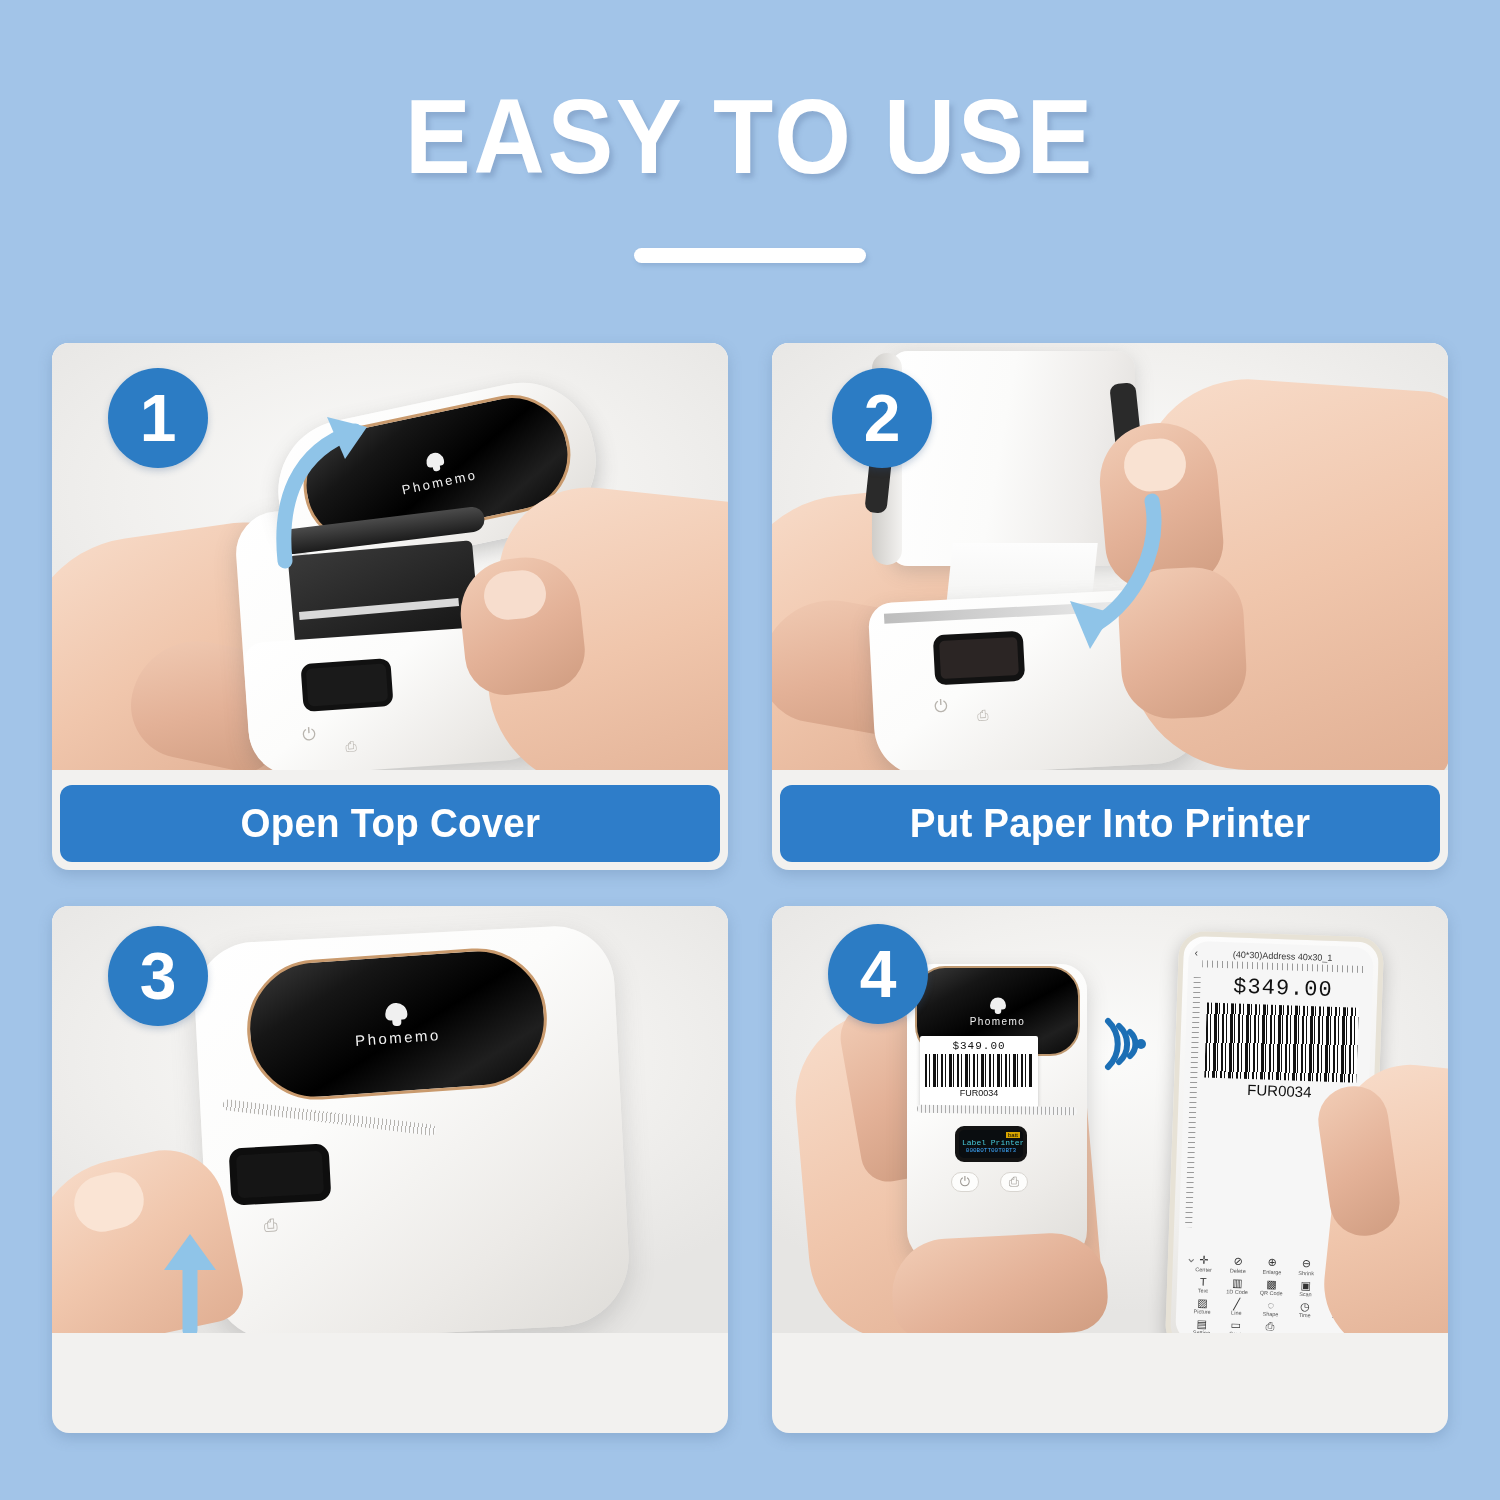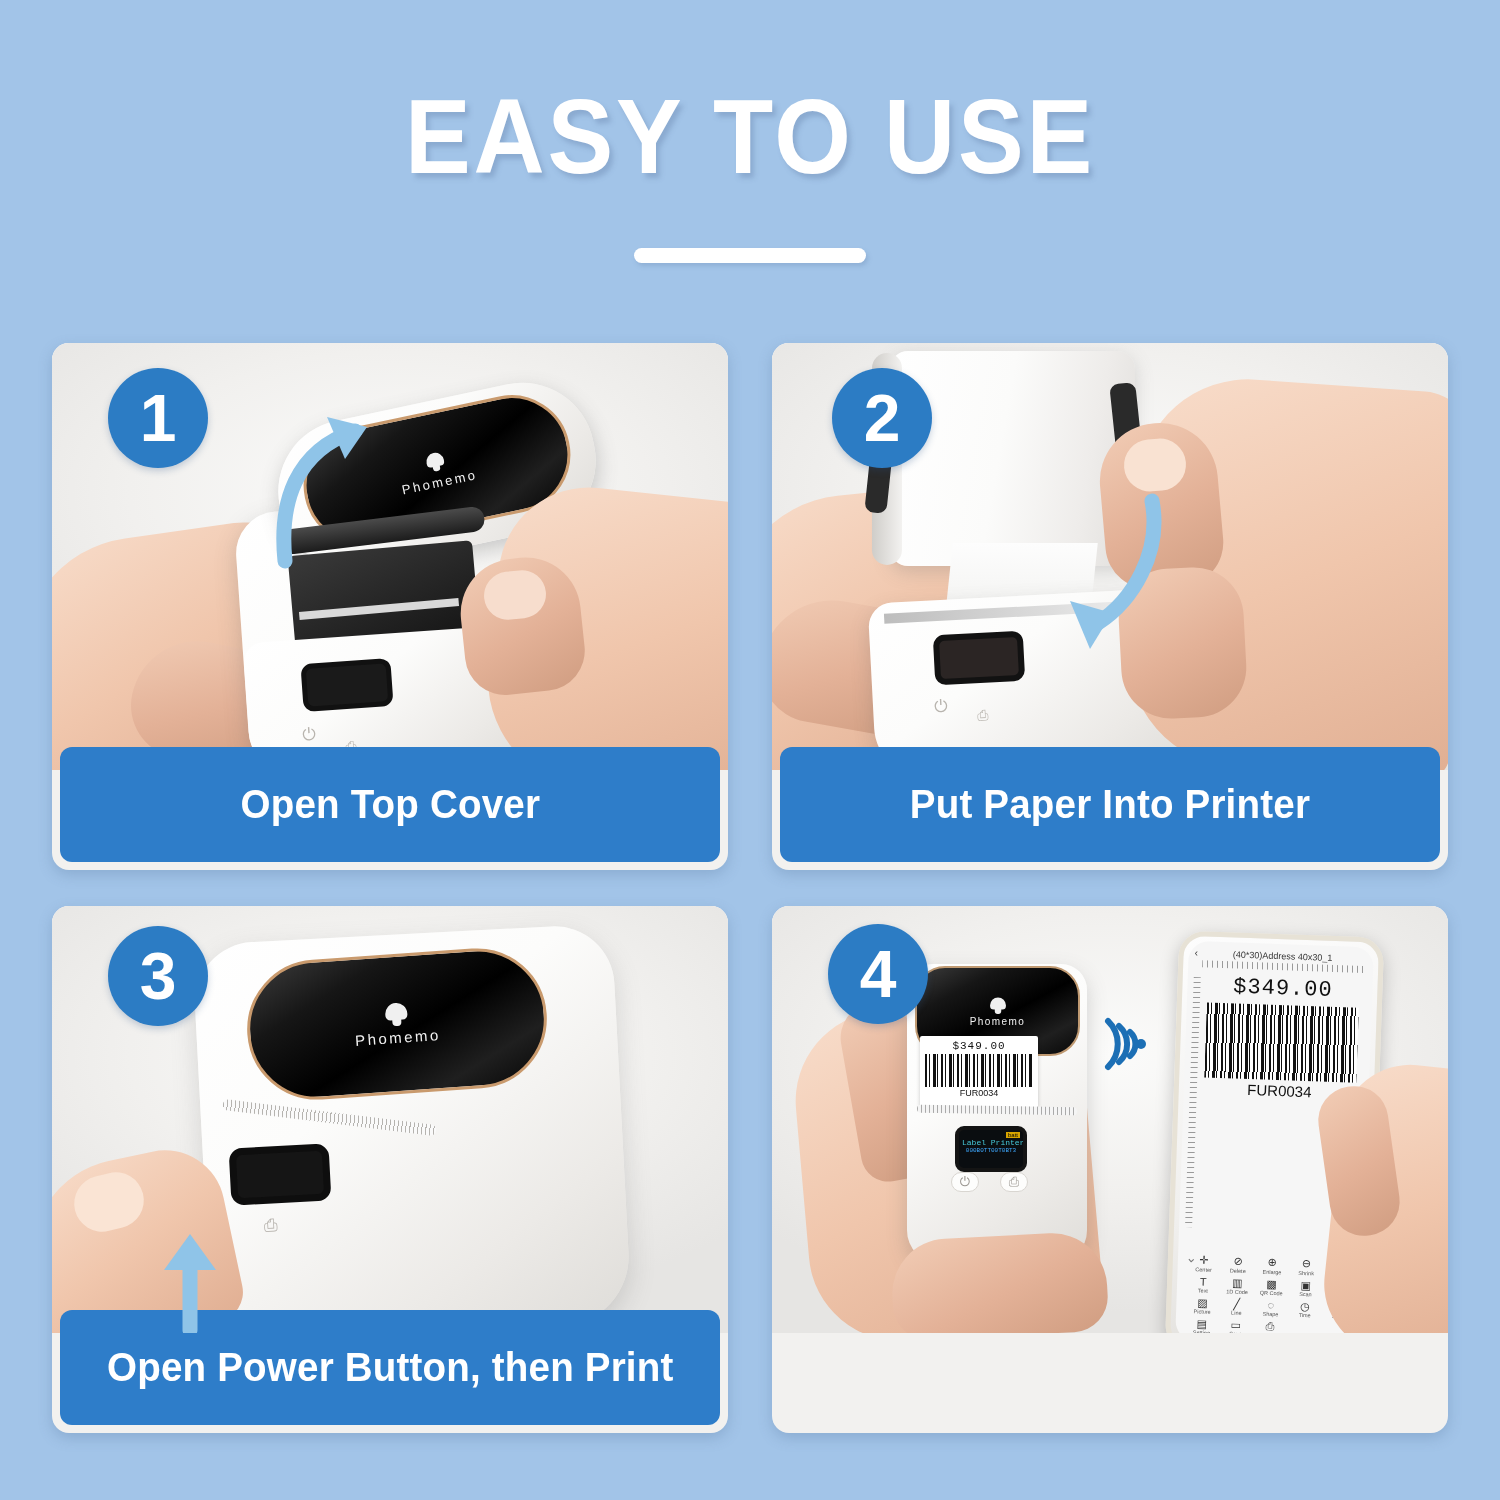--- a/index.html
+++ b/index.html
@@ -56,21 +56,21 @@
     background: #f4f3f1;
   }
   .photo-bg {
     position: absolute; inset: 0;
     background:
       radial-gradient(ellipse 70% 60% at 50% 35%, #fbfbfa 0%, #f1f0ee 55%, #e6e5e3 100%);
   }
   .caption {
     position: absolute;
     left: 8px; right: 8px; bottom: 8px;
-    height: 115px;
+    height: 77px;
     background: #2e7dc9;
     border-radius: 12px;
     display: flex; align-items: center; justify-content: center;
     color: #ffffff;
     font-size: 41px;
     font-weight: 700;
     letter-spacing: 0.2px;
     transform-origin: center;
   }
   .caption span { transform: scaleX(0.94); display: inline-block; white-space: nowrap; }
@@ -301,23 +301,20 @@
       <svg class="arrow" style="left:96px;top:320px;" width="90" height="110" viewBox="0 0 90 110">
         <path d="M42 104 L42 38" stroke="#8fc4e8" stroke-width="15" fill="none" stroke-linecap="round"></path>
         <path d="M16 44 L42 8 L68 44 Z" fill="#8fc4e8"></path>
       </svg>
     </div>
 
     <div class="badge b3">
       <span>3</span>
     </div>
 
-    <div class="caption">
-      <span>Open Power Button, then Print</span>
-    </div>
   </div>
 
   <div class="card">
     <div class="photo">
       <div class="photo-bg"></div>
 
       <div class="skin" style="position:absolute;left:30px;top:100px;width:290px;height:330px;border-radius:90px 40px 60px 90px;transform:rotate(-5deg);"></div>
       <div class="skin-d" style="position:absolute;left:78px;top:95px;width:72px;height:180px;border-radius:40px 40px 30px 30px;transform:rotate(-10deg);"></div>
 
       <div class="body-white" style="position:absolute;left:135px;top:58px;width:180px;height:300px;border-radius:26px 26px 34px 34px;box-shadow:0 8px 20px rgba(90,90,90,.25);"></div>
@@ -328,21 +325,21 @@
 
       <div class="label-paper" style="position:absolute;left:148px;top:130px;width:118px;height:72px;border-radius:2px;padding:4px 5px;">
         <div class="price" style="font-size:11px;text-align:center;">$349.00</div>
         <div class="barcode" style="width:108px;height:33px;margin:2px auto 0 auto;"></div>
         <div class="sku" style="font-size:9px;text-align:center;margin-top:1px;">FUR0034</div>
       </div>
 
       <div style="position:absolute;left:145px;top:200px;width:160px;height:8px;border-radius:5px;
                   background-image:repeating-linear-gradient(to right,#aaa 0 1px,#f5f5f5 1px 4px);transform:rotate(1deg);"></div>
 
-      <div class="oled" style="position:absolute;left:183px;top:220px;width:72px;height:46px;padding:2px 3px;">
+      <div class="oled" style="position:absolute;left:183px;top:220px;width:72px;height:36px;padding:2px 3px;">
         <div style="display:flex;justify-content:flex-end;">
           <span class="oled-batt">batt</span>
         </div>
         <div class="oled-row oled-title" style="text-align:center;">Label Printer</div>
         <div class="oled-row oled-sn" style="text-align:center;font-size:6px;">000B0TT00T0BT3</div>
       </div>
 
       <div class="btn-round" style="position:absolute;left:179px;top:266px;width:28px;height:20px;">⏻</div>
       <div class="btn-round" style="position:absolute;left:228px;top:266px;width:28px;height:20px;">⎙</div>
 

